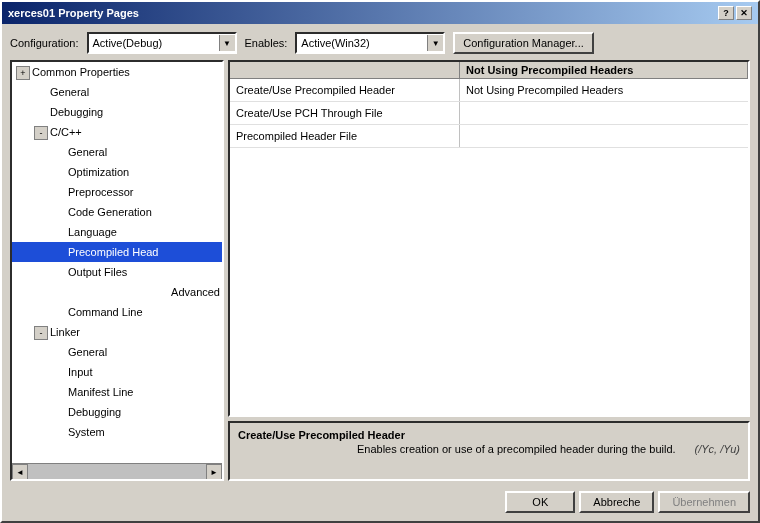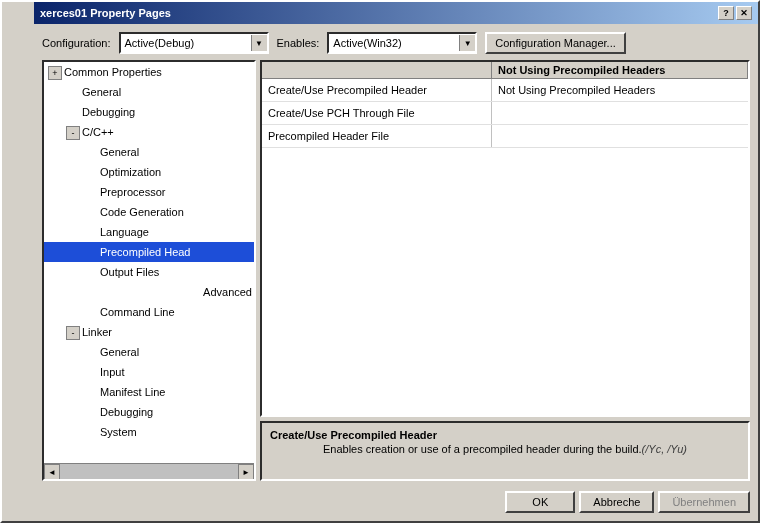--- a/index.html
+++ b/index.html
@@ -14,21 +14,20 @@
 
     .window {
       width: 760px;
       height: 523px;
       background: #d4d0c8;
       border: 2px solid #ffffff;
       border-right-color: #404040;
       border-bottom-color: #404040;
       display: flex;
       flex-direction: column;
-      padding-left: 32px;
     }
 
     .title-bar {
       background: linear-gradient(to right, #0a246a, #a6caf0);
       color: white;
       padding: 3px 6px;
       display: flex;
       align-items: center;
       justify-content: space-between;
       height: 22px;
@@ -275,21 +274,22 @@
 
     .desc-title {
       font-weight: bold;
       font-size: 11px;
       margin-bottom: 2px;
     }
 
     .desc-text {
       font-size: 11px;
       display: flex;
-      justify-content: center;
+      justify-content: flex-end;
+      gap: 19px;
     }
 
     .desc-hint {
       font-style: italic;
       color: #404040;
     }
 
     .bottom-buttons {
       display: flex;
       justify-content: flex-end;

